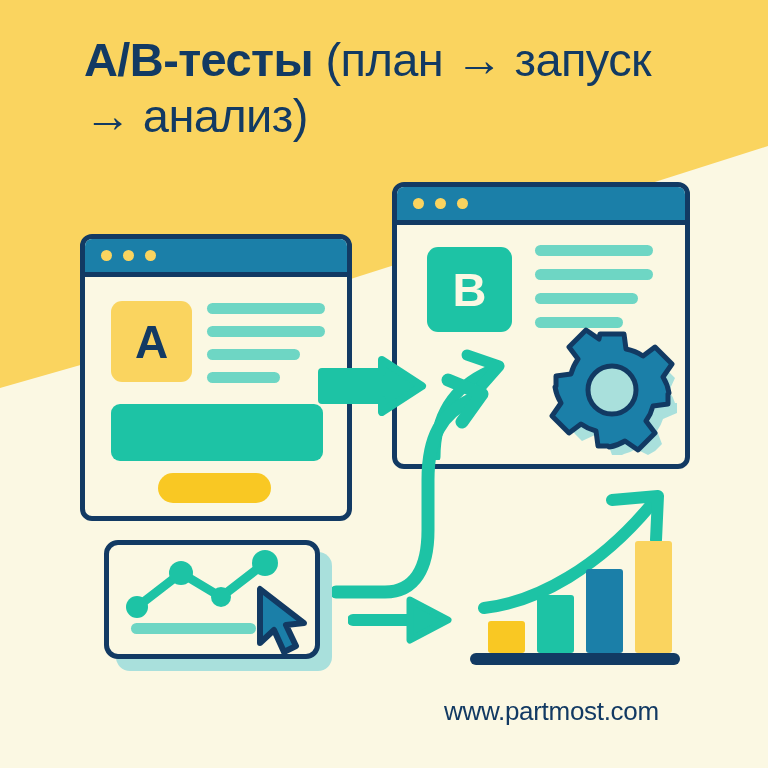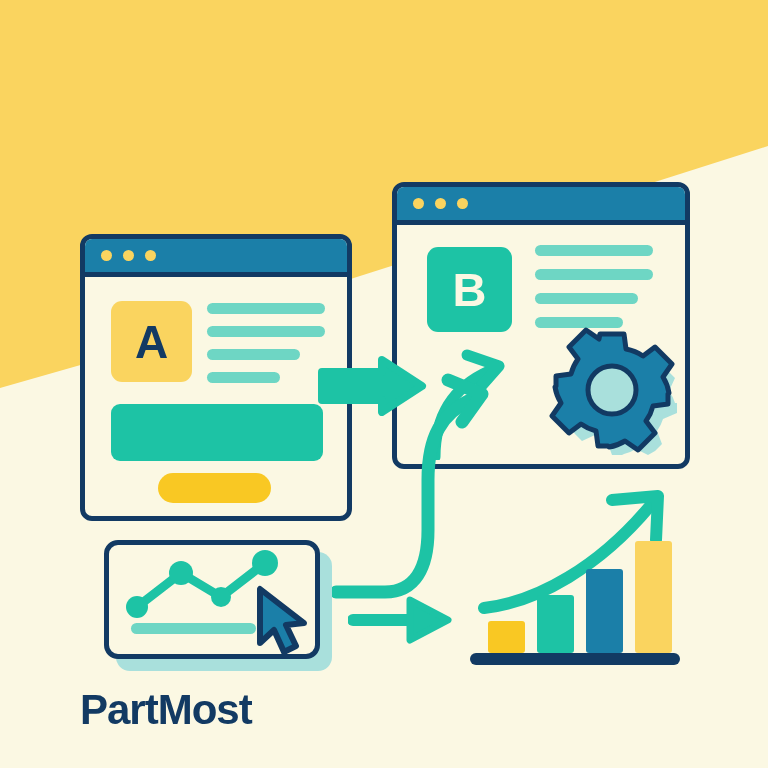--- a/index.html
+++ b/index.html
@@ -156,20 +156,21 @@
   }
 </style>
 </head>
 <body>
 
 <div id="poster">
 
   <div class="bg-cream"></div>
   <div class="bg-yellow"></div>
 
+  <div class="headline"><span class="hl-bold">A/B-тесты </span><span class="hl-reg">(план → запуск → анализ)</span></div>
 
 
   <div class="win" id="win-a">
     <div class="bar-wrap">
       <div class="win-bar">
         <span class="dot"></span>
         <span class="dot"></span>
         <span class="dot"></span>
       </div>
     </div>
@@ -268,15 +269,15 @@
       <path d="M6 118 C 60 112, 122 76, 172 16" fill="none" stroke="#1dc3a5" stroke-width="12" stroke-linecap="round"></path>
       <path d="M134 10 L 180 6 L 178 50" fill="none" stroke="#1dc3a5" stroke-width="12" stroke-linecap="round" stroke-linejoin="round"></path>
     </svg>
     <div class="bar" style="left:18px;width:37px;height:32px;background:#f9c823;"></div>
     <div class="bar" style="left:67px;width:37px;height:58px;background:#1dc3a5;"></div>
     <div class="bar" style="left:116px;width:37px;height:84px;background:#1b7fa8;"></div>
     <div class="bar" style="left:165px;width:37px;height:112px;background:#fad45f;"></div>
     <div class="baseline"></div>
   </div>
 
-  <div class="logo">PartMost</div>
+  <div class="site">www.partmost.com</div>
 
 </div>
 
 </body></html>

